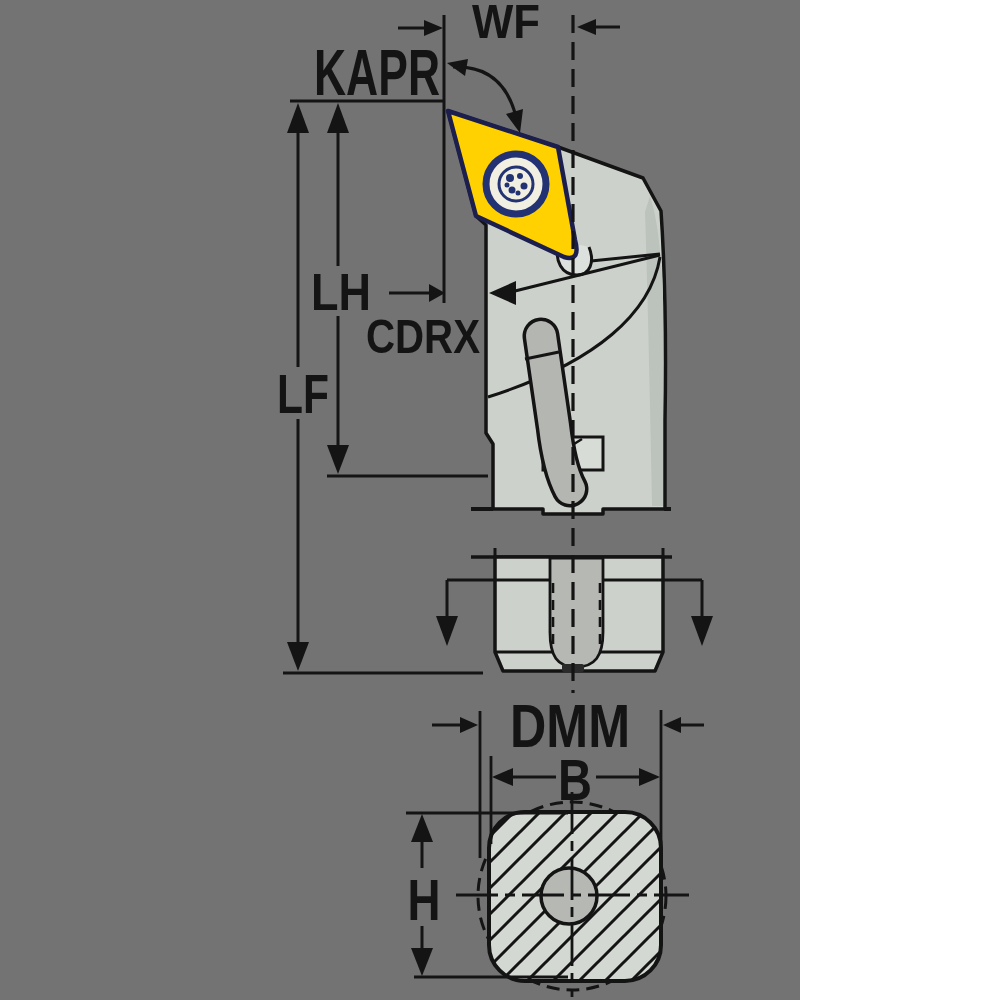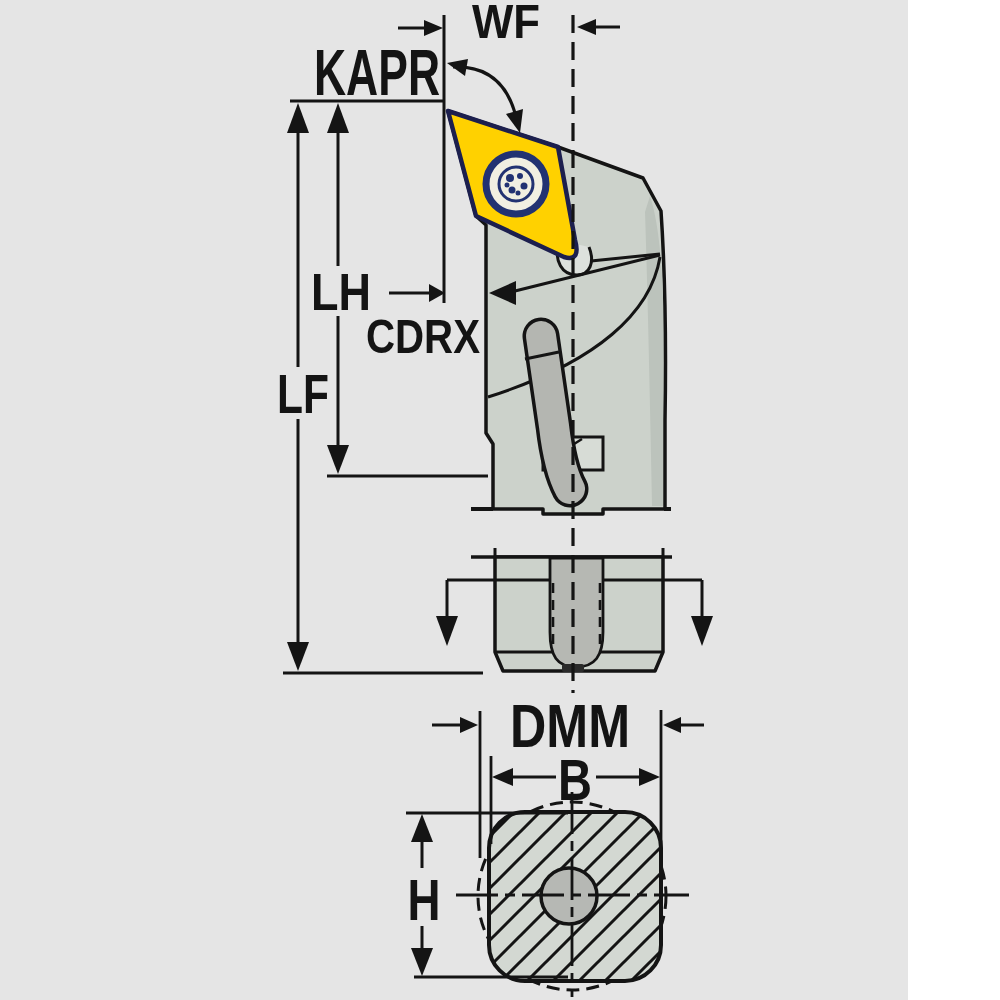--- a/index.html
+++ b/index.html
@@ -1,16 +1,16 @@
 <!DOCTYPE html>
 <html><head>
 <meta charset="utf-8">
 <style>
   html,body{margin:0;padding:0;background:#ffffff;}
-  .stage{width:908px;height:1000px;position:relative;background:#e5e5e5;overflow:hidden;}
+  .stage{width:800px;height:1000px;position:relative;background:#737373;overflow:hidden;}
   svg{display:block;}
   text{font-family:"Liberation Sans","DejaVu Sans",sans-serif;font-weight:bold;fill:#141414;}
 </style>
 </head>
 <body>
 
 <div class="stage">
 <svg viewBox="0 0 1000 1000" width="1000" height="1000">
   <defs>
     <pattern id="hatch" patternUnits="userSpaceOnUse" width="26" height="26">

